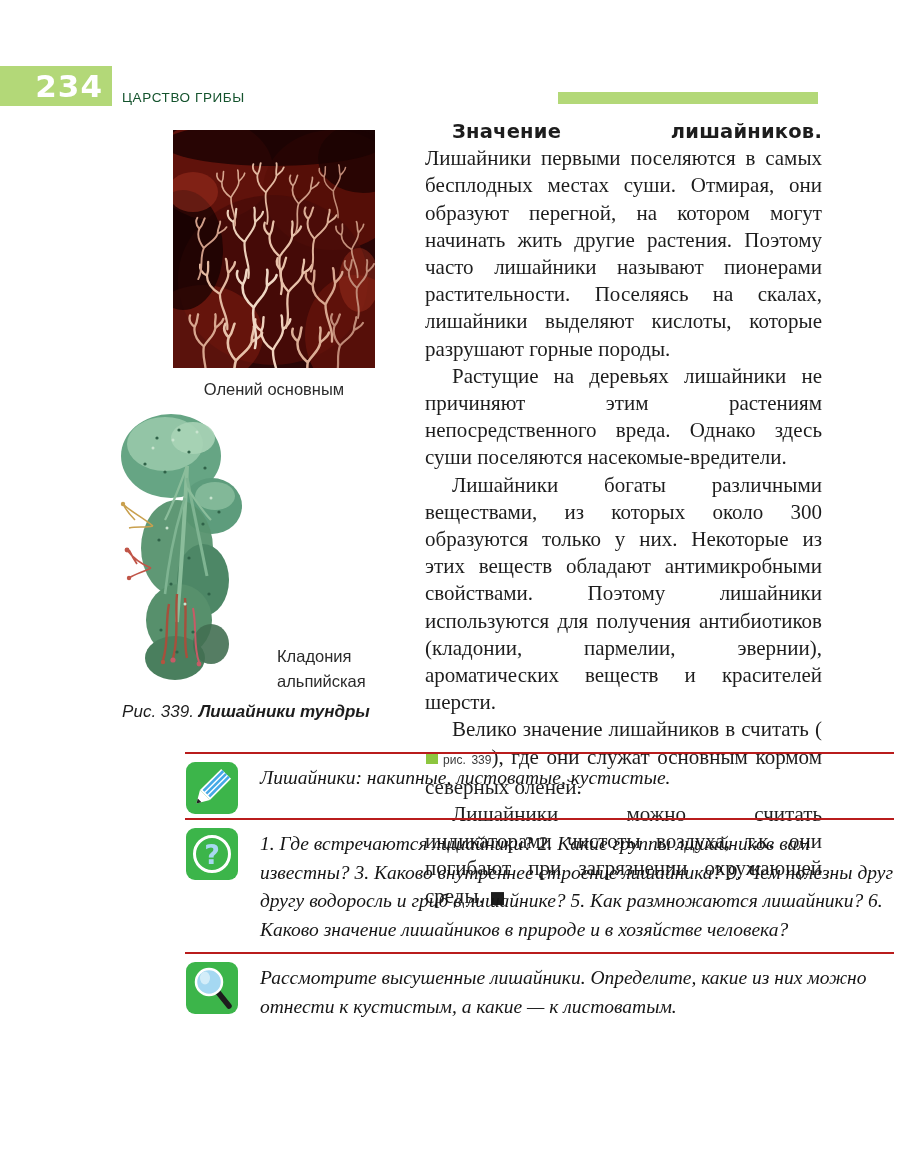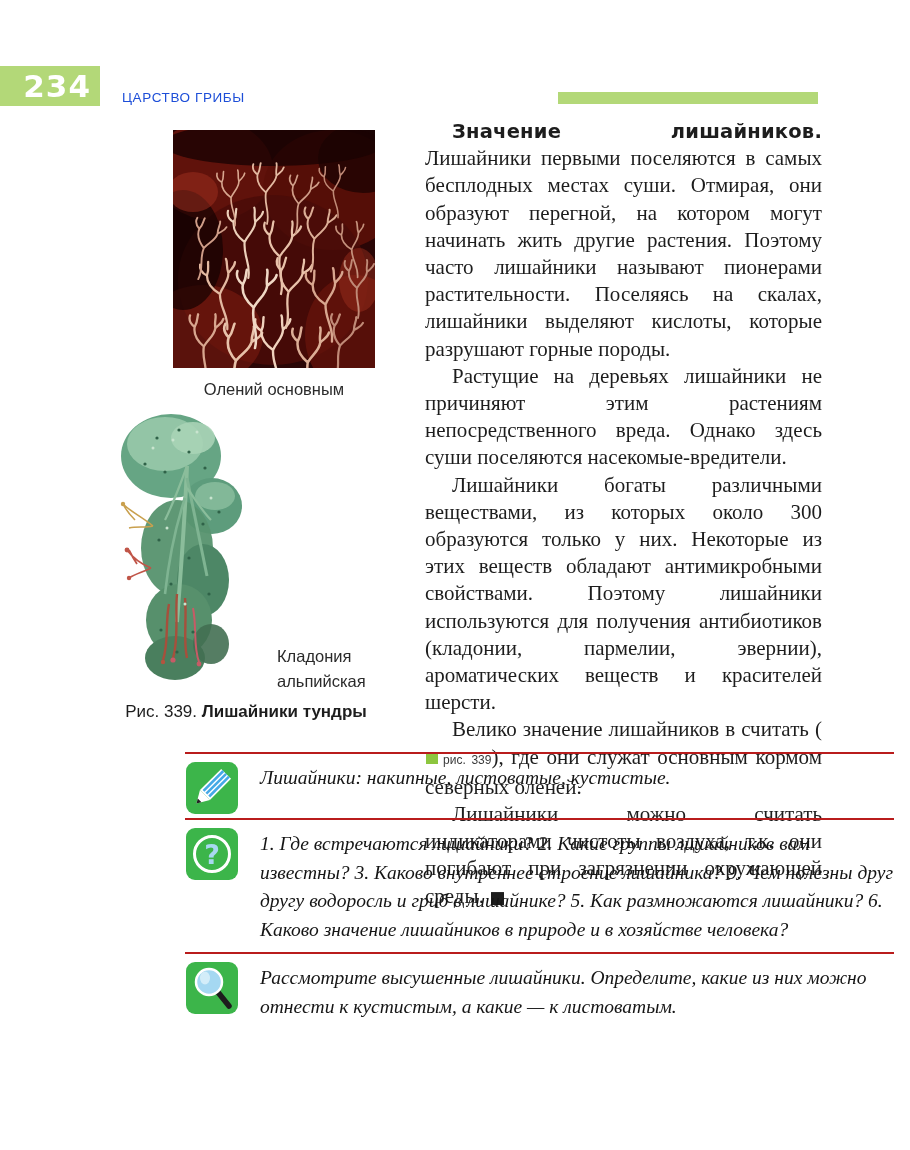--- a/index.html
+++ b/index.html
@@ -1,36 +1,36 @@
 <!DOCTYPE html>
 <html><head>
 <meta charset="utf-8">
 <style>
   html,body{margin:0;padding:0;background:#ffffff;}
   .page{position:relative;width:910px;height:1150px;background:#ffffff;overflow:hidden;
         font-family:"Liberation Serif",serif;color:#1d1d1d;}
 
   
-  .page-badge{position:absolute;left:0;top:66px;width:100px;height:40px;background:#b3d878;
+  .page-badge{position:absolute;left:0;top:66px;width:112px;height:40px;background:#b3d878;
     color:#ffffff;font-family:"DejaVu Sans",sans-serif;font-weight:bold;font-size:31px;
     line-height:40px;text-align:right;padding-right:9px;box-sizing:border-box;letter-spacing:1px;}
   .section-header{position:absolute;left:122px;top:90px;font-family:"Liberation Sans",sans-serif;
-    font-size:13.5px;color:#1d4ed8;letter-spacing:0.6px;}
+    font-size:13.5px;color:#14532d;letter-spacing:0.6px;}
   .top-bar{position:absolute;left:558px;top:92px;width:260px;height:12px;background:#b3d878;}
 
   
   .figure-col{position:absolute;left:115px;top:130px;width:262px;height:610px;}
   .photo{position:absolute;left:58px;top:0;width:202px;height:238px;}
   .photo-caption{position:absolute;left:58px;top:250px;width:202px;text-align:center;
     font-family:"Liberation Sans",sans-serif;font-size:16.5px;color:#2b2b2b;}
   .illustration{position:absolute;left:0;top:278px;width:140px;height:282px;}
   .illustration-caption{position:absolute;left:162px;top:502px;width:115px;
     font-family:"Liberation Sans",sans-serif;font-size:16.5px;line-height:1.5;color:#2b2b2b;margin-top:12px;}
   .fig-caption{position:absolute;left:0;top:572px;width:262px;text-align:center;
-    font-family:"Liberation Sans",sans-serif;font-size:17px;color:#1d1d1d;}
+    font-family:"Liberation Sans",sans-serif;font-size:17px;color:#1d1d1d;font-style:italic;}
   .fig-caption b{font-weight:bold;}
 
   
   .article{position:absolute;left:425px;top:118px;width:397px;}
   .article p{margin:0;font-size:21px;line-height:27.2px;text-align:justify;text-indent:27px;}
   .lead{font-family:"DejaVu Sans",sans-serif;font-weight:bold;font-size:19.5px;letter-spacing:0.2px;margin-top:16px;}
   .fig-ref{font-family:"Liberation Sans",sans-serif;font-size:12px;color:#3a3a3a;}
   .ref-square{display:inline-block;width:12px;height:12px;background:#8dc63f;margin:0 5px 0 1px;}
   .end-marker{font-family:"DejaVu Sans",sans-serif;font-size:17px;}
 

